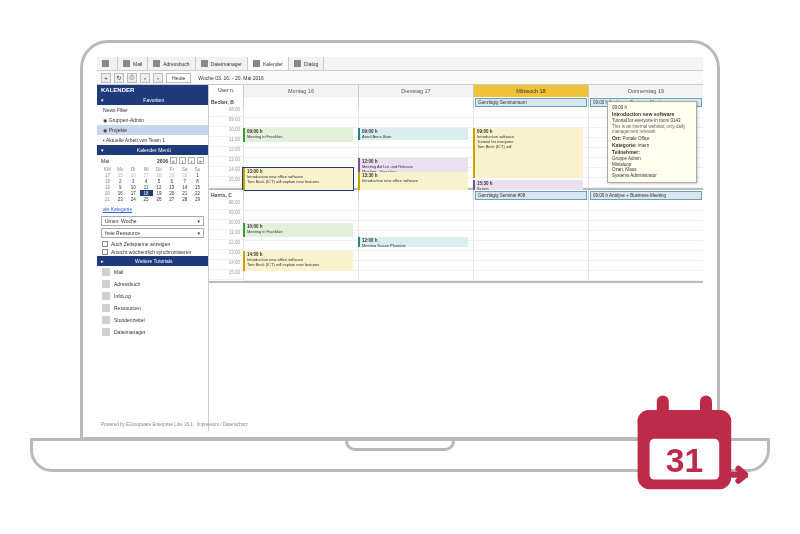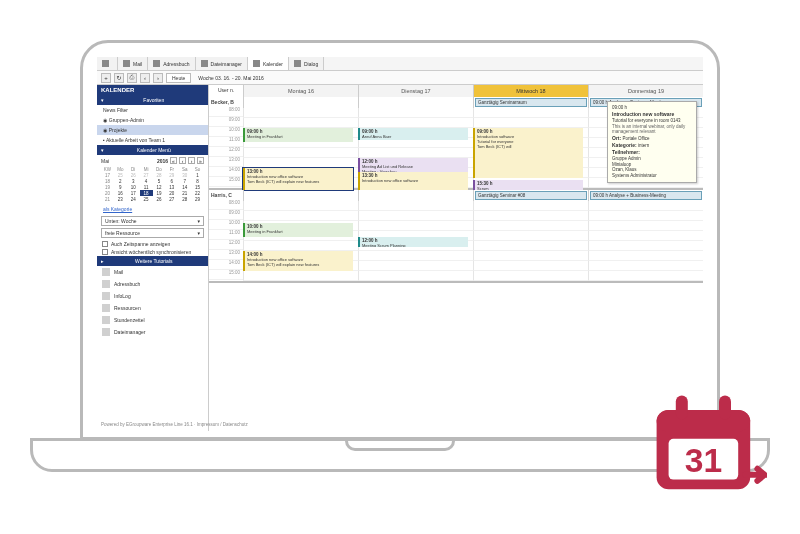--- a/index.html
+++ b/index.html
@@ -59,21 +59,21 @@
   .event{position:absolute;font-size:4px;padding:1px 2px;overflow:hidden;border-left:2px solid;background:#e6f2e6;}
   .ev-green{border-color:#3a9a3a;background:#e2f0dc;}
   .ev-teal{border-color:#1f8a8a;background:#d9efef;}
   .ev-purple{border-color:#7a4fa0;background:#eae0f2;}
   .ev-yellow{border-color:#c9a400;background:#faf2cc;}
   .event .t{font-weight:bold;font-size:4.5px;}
   .tooltip{position:absolute;background:#fffff0;border:1px solid #aaa;font-size:4.5px;padding:3px 4px;width:90px;box-shadow:1px 1px 2px rgba(0,0,0,0.2);line-height:1.3;}
   .tooltip b{font-size:5px;}
   .footer{position:absolute;bottom:0;left:0;right:0;height:10px;font-size:4.5px;color:#888;padding:1px 4px;}
   
-  .cal-icon{position:absolute;right:33px;bottom:28px;width:120px;height:120px;}
+  .cal-icon{position:absolute;right:52px;bottom:28px;width:120px;height:120px;}
   .cal-icon svg{width:100%;height:100%;}
 </style>
 </head>
 <body>
 
 <div class="laptop">
   <div class="screen-frame">
     <div class="app">
 
       <div class="tabs">

